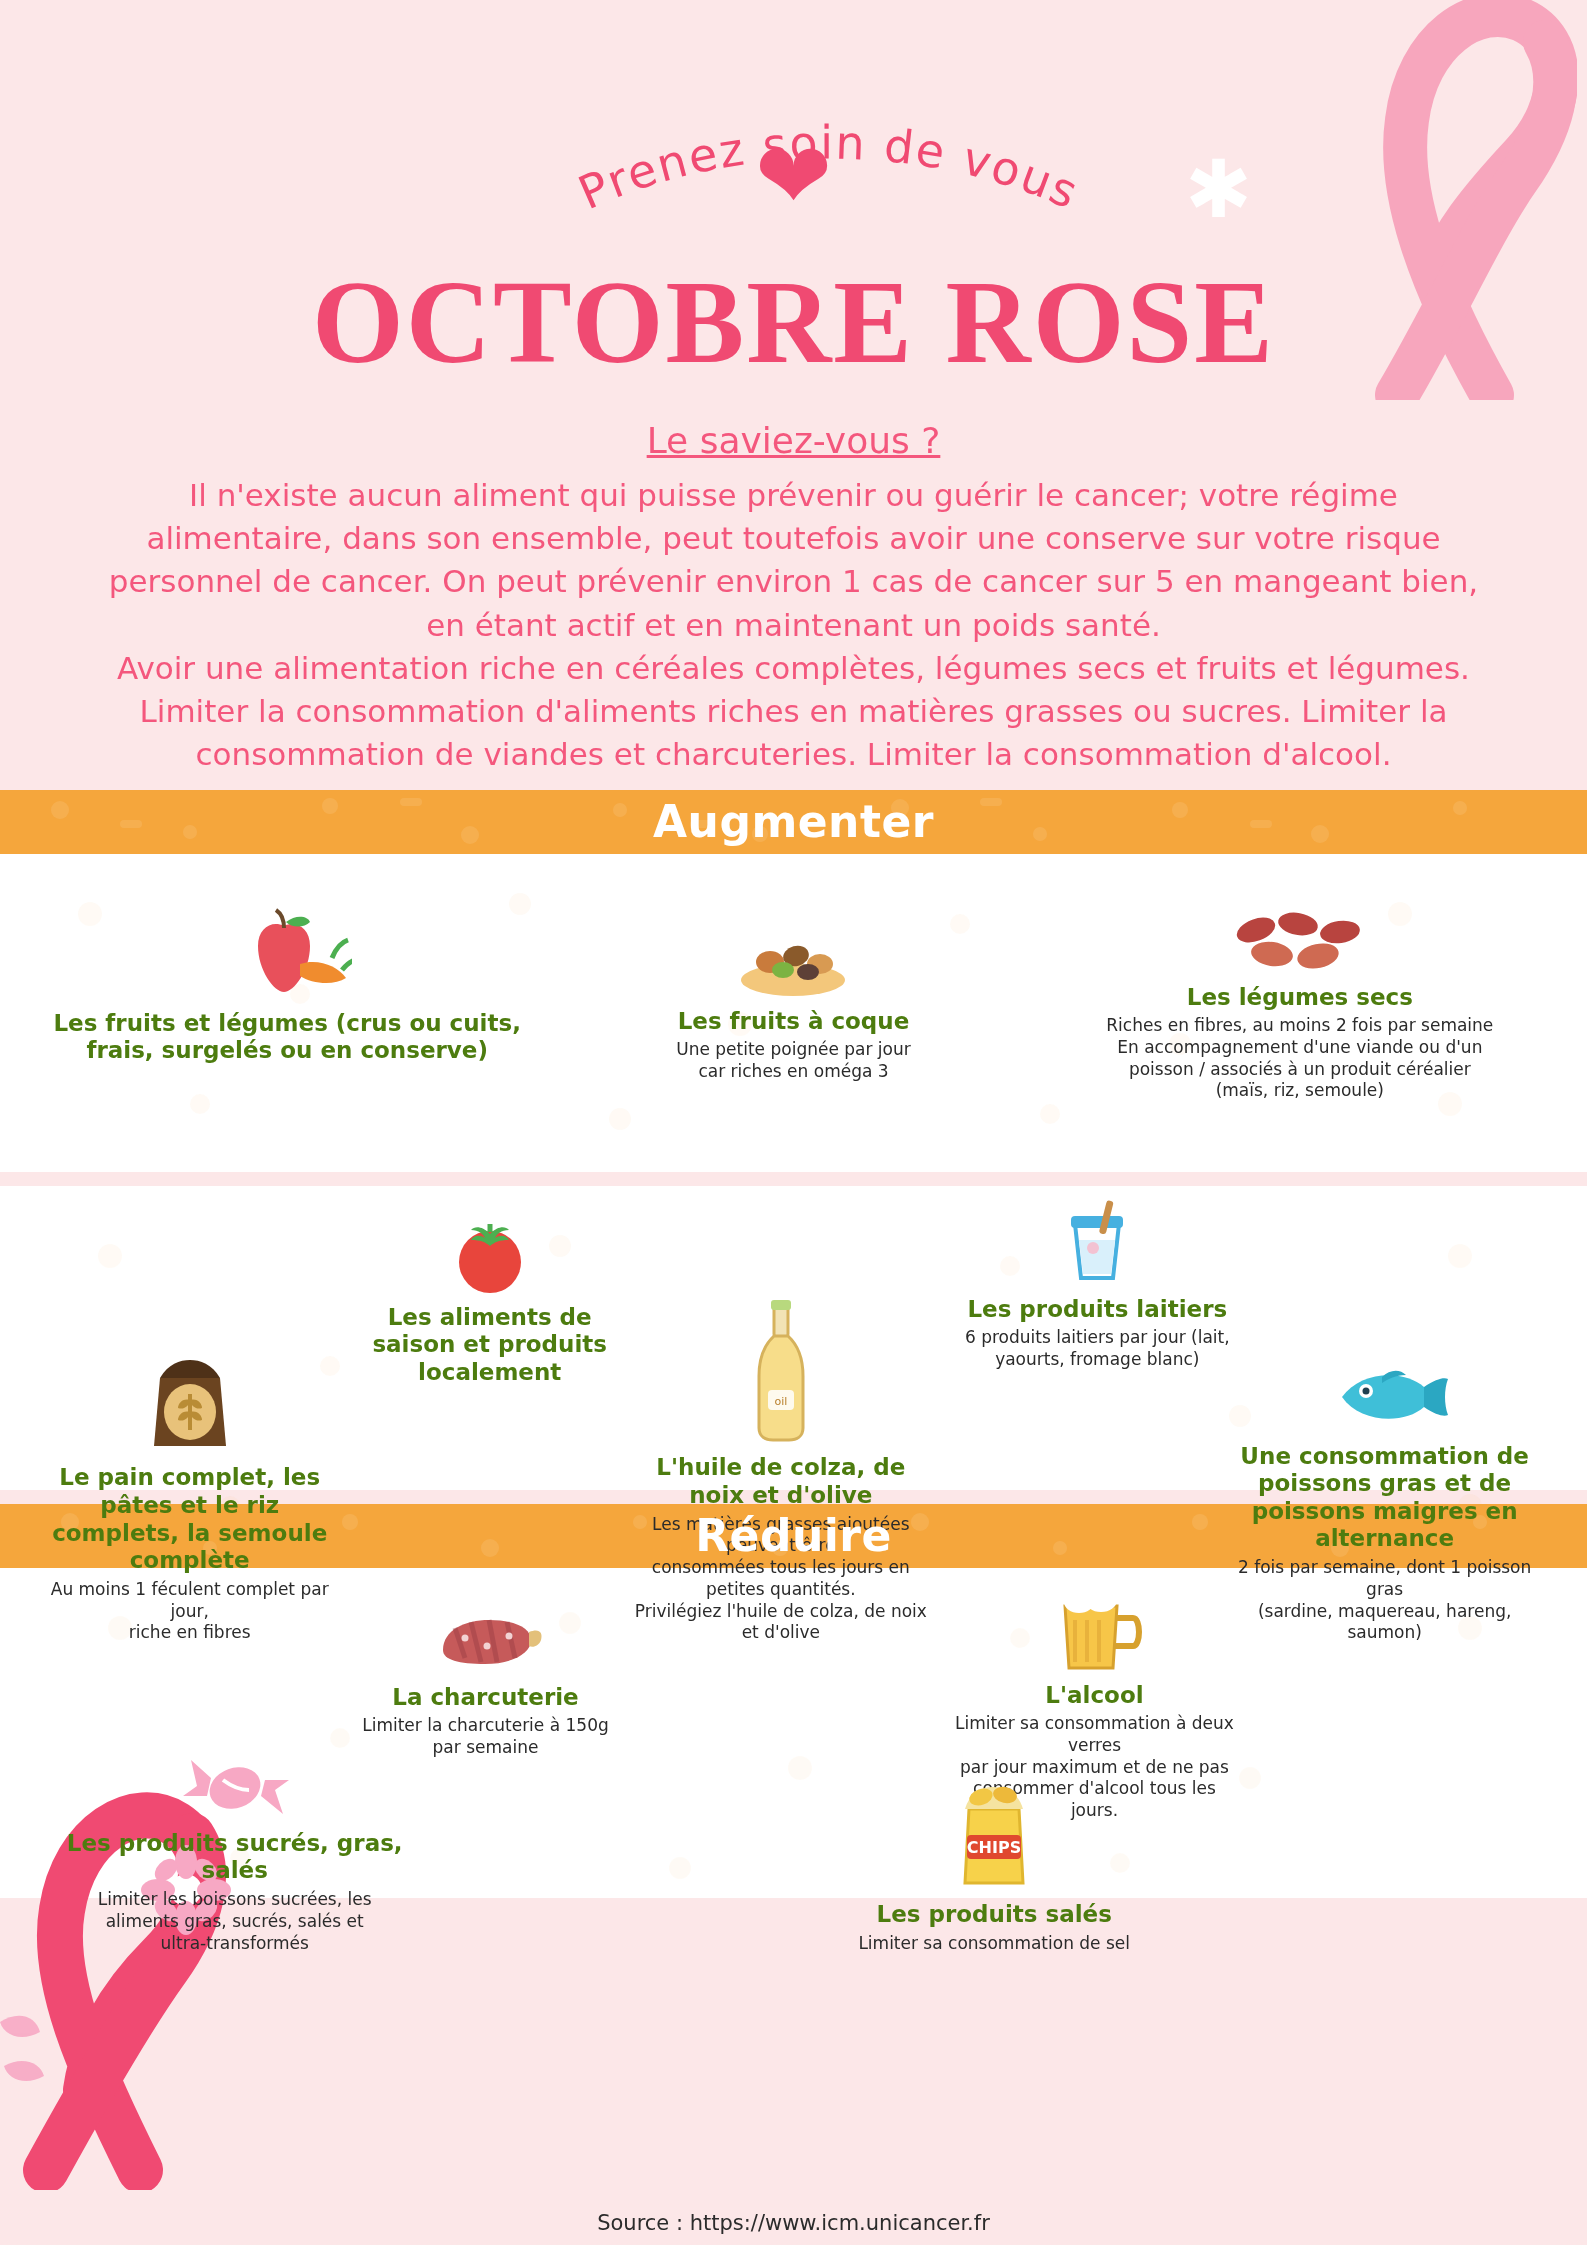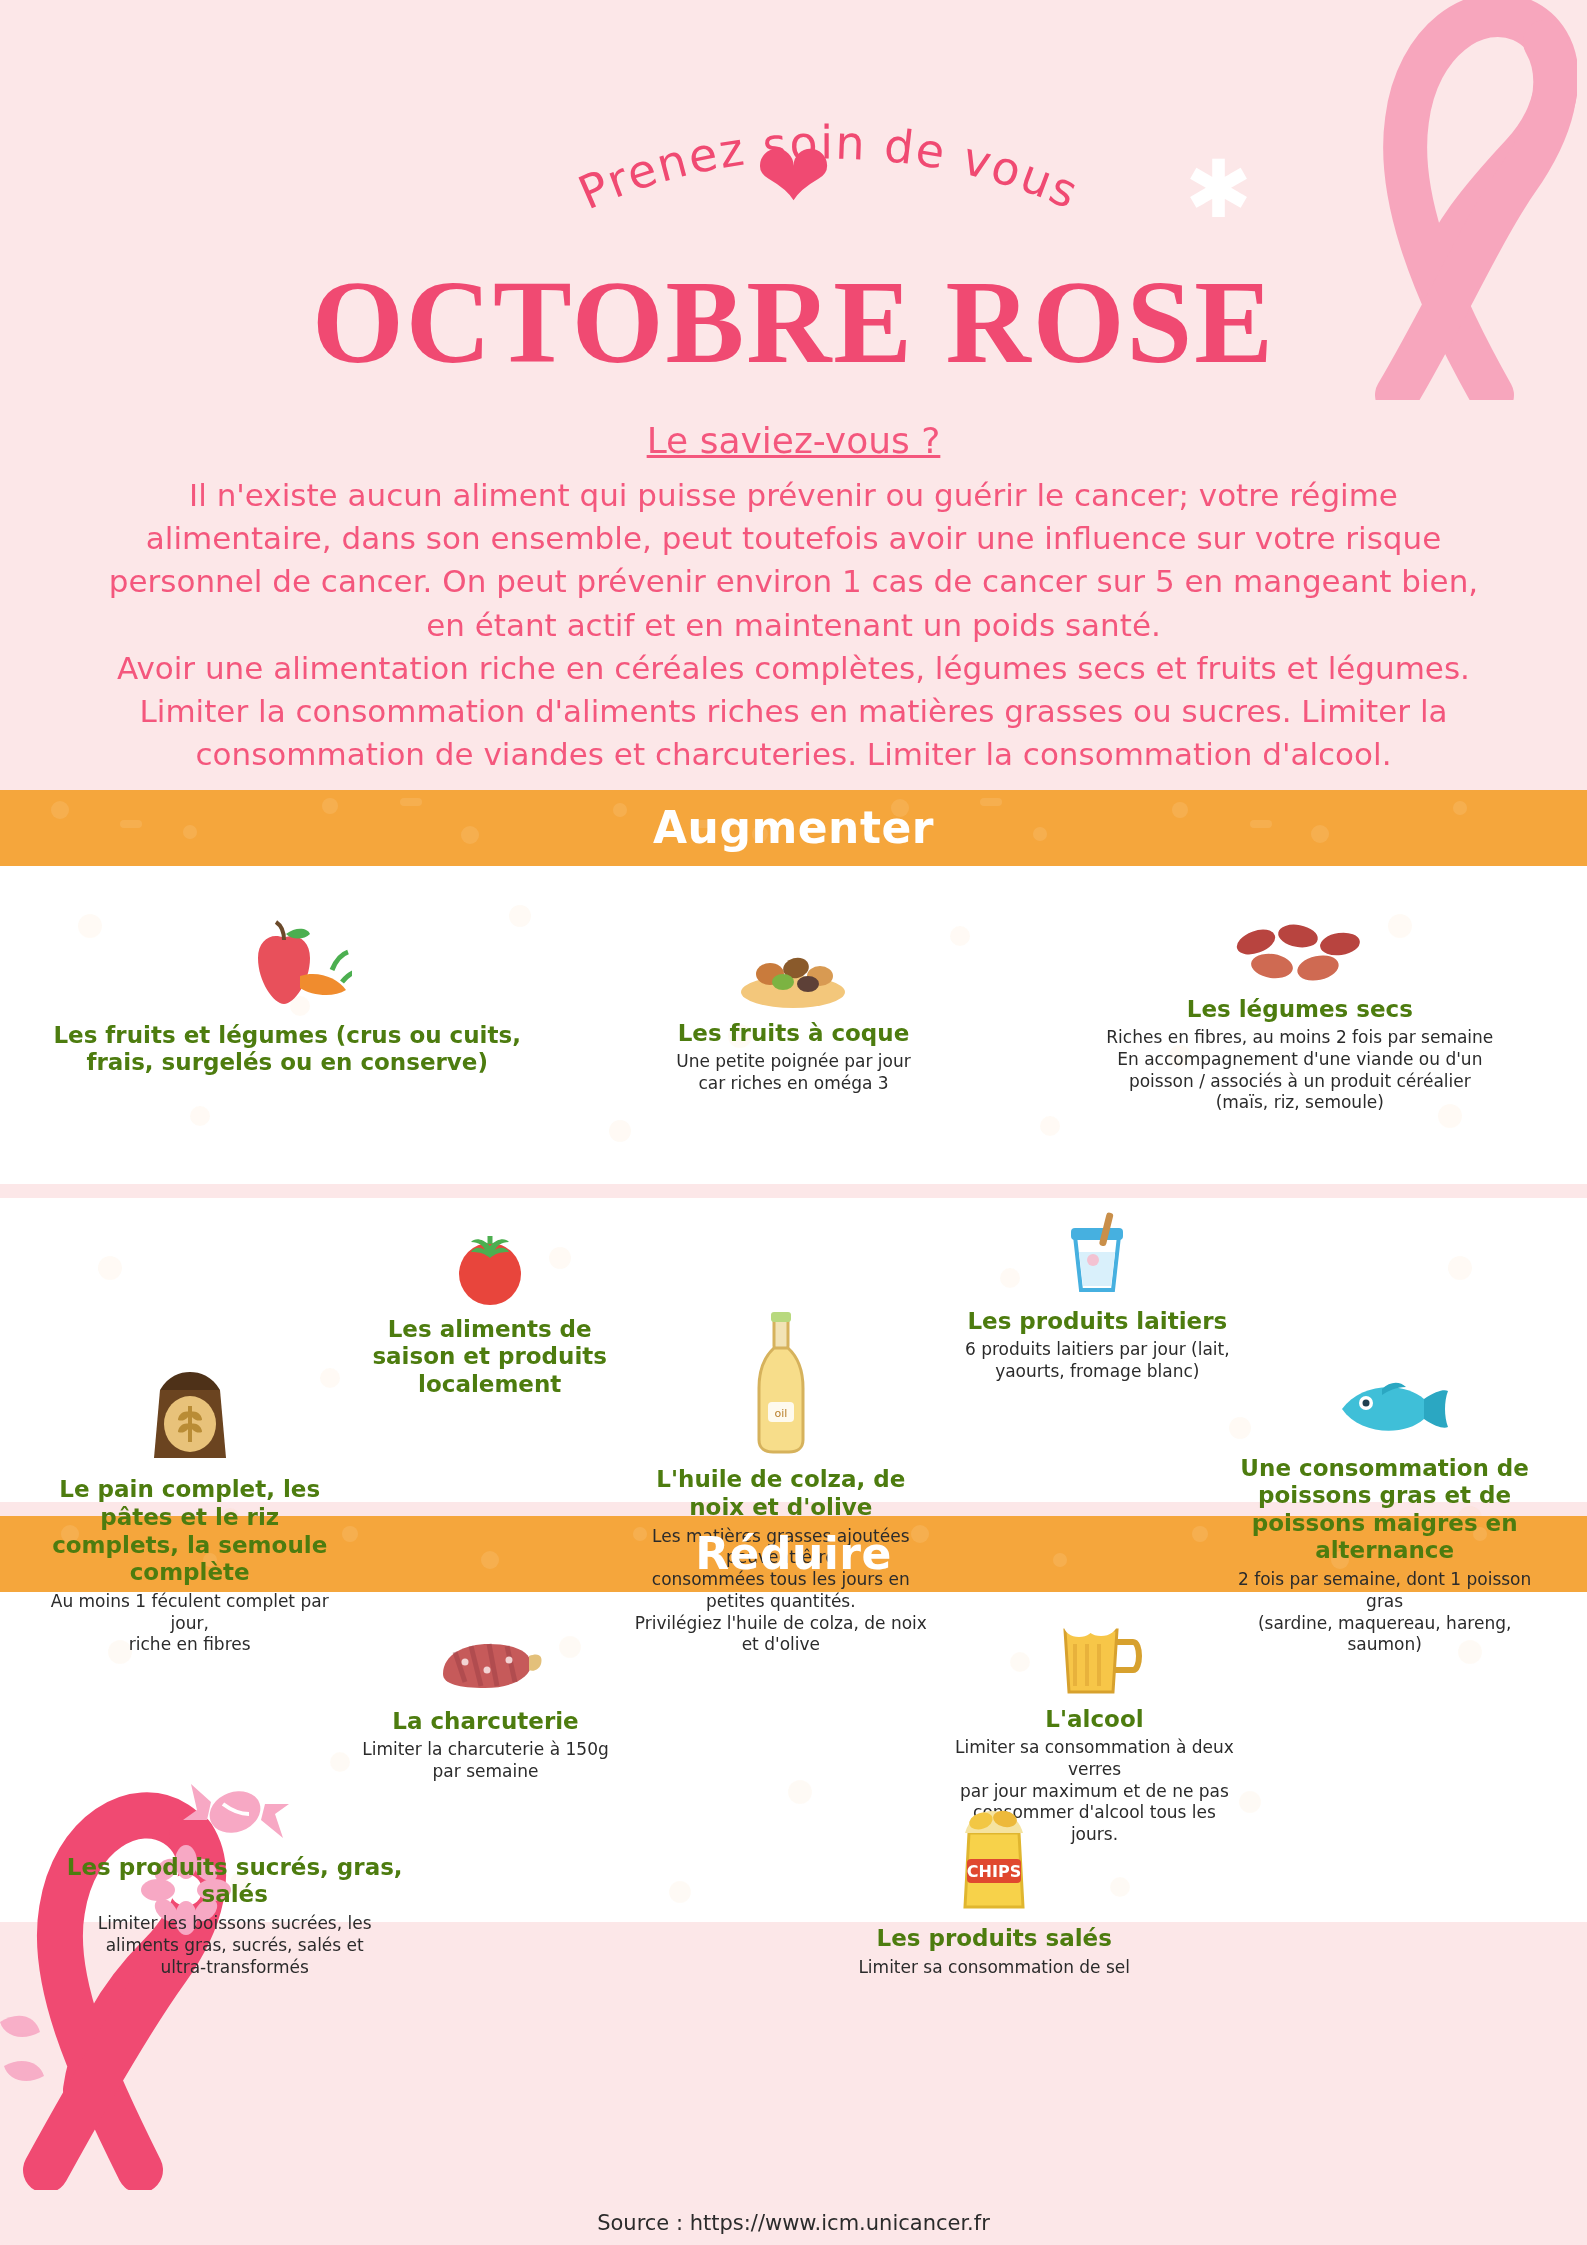--- a/index.html
+++ b/index.html
@@ -89,21 +89,21 @@
     font-family: "DejaVu Sans", sans-serif;
     font-size: 31px;
     line-height: 1.33;
     margin: 0 0 2px 0;
   }
 
   
   .section { position: relative; margin-top: 14px; }
   .band {
     background: #f5a63c;
-    height: 76px;
+    height: 64px;
     display: flex;
     align-items: center;
     justify-content: center;
     position: relative;
     overflow: hidden;
   }
   .band-title {
     font-family: "DejaVu Sans", sans-serif;
     font-weight: bold;
     font-size: 44px;
@@ -186,21 +186,21 @@
 
   <div class="heart">❤</div>
   <div class="sparkle">✱</div>
 
   <div class="main-title">OCTOBRE ROSE</div>
 </div>
 
 <div class="intro">
   <div class="intro-heading">Le saviez-vous ?</div>
   <p>Il n'existe aucun aliment qui puisse prévenir ou guérir le cancer; votre régime</p>
-  <p>alimentaire, dans son ensemble, peut toutefois avoir une influence sur votre risque</p>
+  <p>alimentaire, dans son ensemble, peut toutefois avoir une conserve sur votre risque</p>
   <p>personnel de cancer. On peut prévenir environ 1 cas de cancer sur 5 en mangeant bien,</p>
   <p>en étant actif et en maintenant un poids santé.</p>
   <p>Avoir une alimentation riche en céréales complètes, légumes secs et fruits et légumes.</p>
   <p>Limiter la consommation d'aliments riches en matières grasses ou sucres. Limiter la</p>
   <p>consommation de viandes et charcuteries. Limiter la consommation d'alcool.</p>
 </div>
 
 <div class="section">
   <div class="band">
     <svg class="band-pattern" viewBox="0 0 1587 64" preserveAspectRatio="none">

